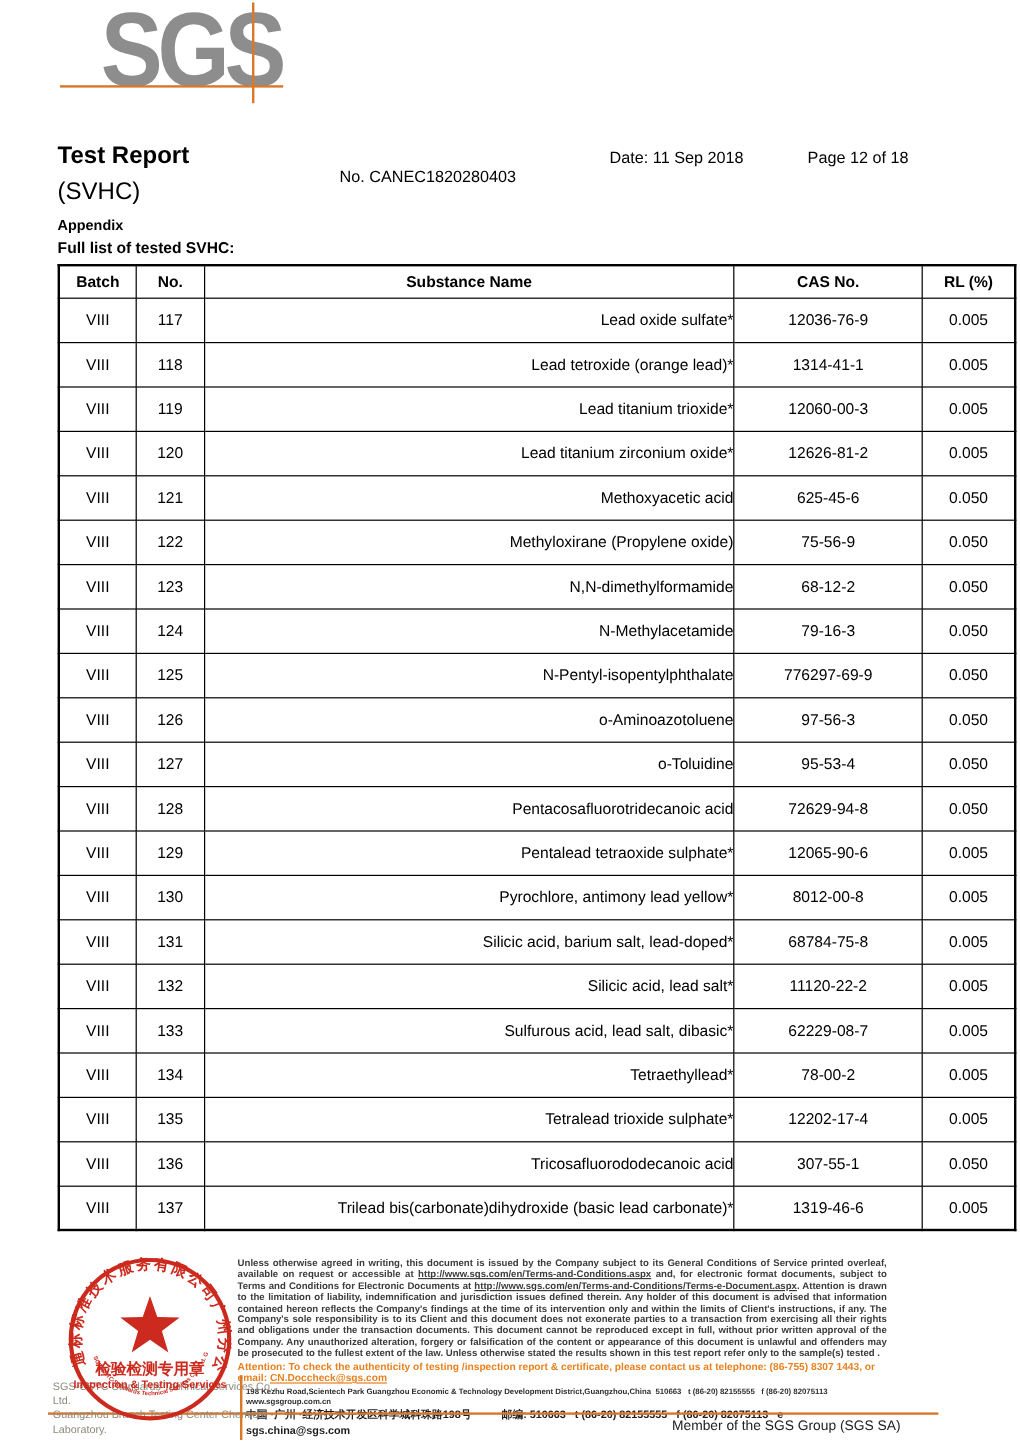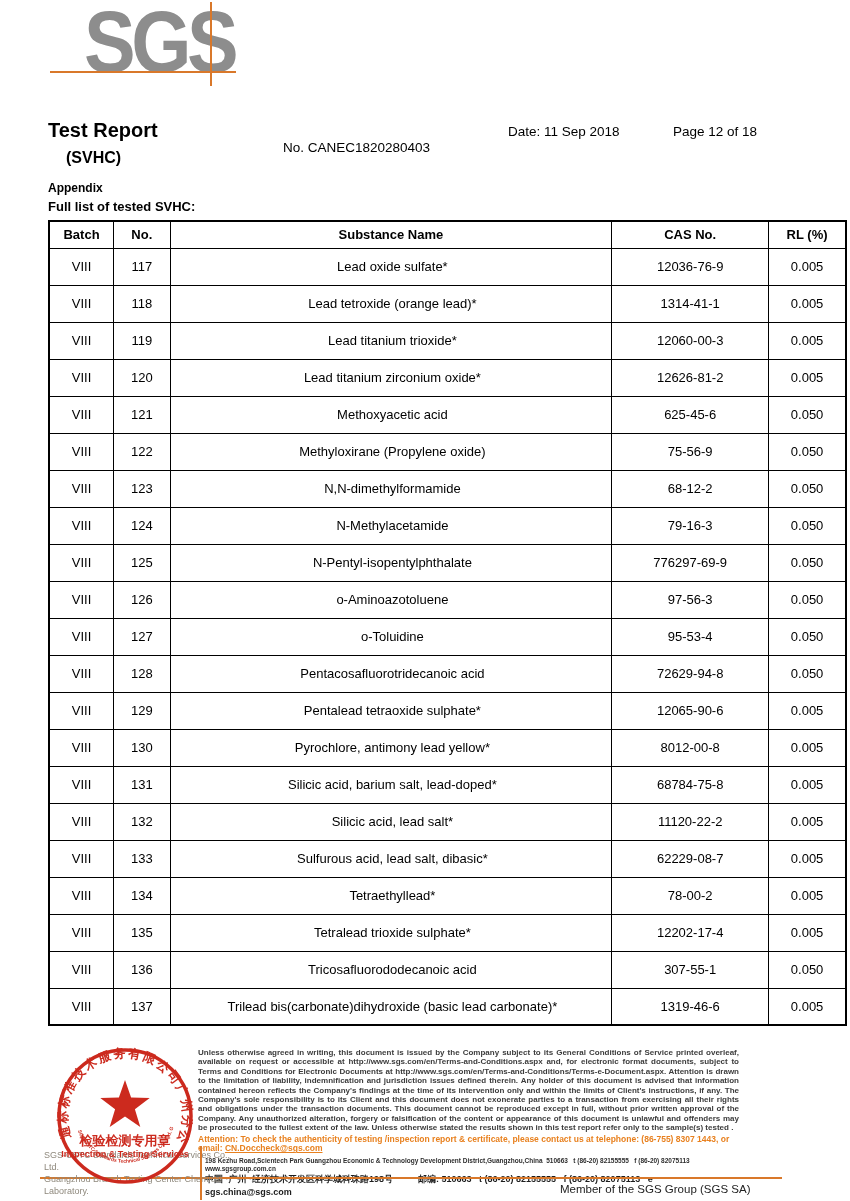--- a/index.html
+++ b/index.html
@@ -9,45 +9,45 @@
 
   
   .logo-text { position:absolute; left:84px; top:-2px; font-size:88px; line-height:88px;
                font-weight:bold; color:#8d8d8d; letter-spacing:-5px;
                transform:scaleX(.88); transform-origin:left top; }
   .logo-hline { position:absolute; left:50px; top:71px; width:186px; height:2px; background:#d9782a; }
   .logo-vline { position:absolute; left:210px; top:2px; width:2px; height:84px; background:#d9782a; }
 
   
   .title-1 { position:absolute; left:48px; top:119px; font-size:20px; font-weight:bold; }
-  .title-2 { position:absolute; left:66px; top:149px; font-size:16px; font-weight:bold; }
+  .title-2 { position:absolute; left:48px; top:149px; font-size:20px; font-weight:normal; }
   .report-no { position:absolute; left:283px; top:140px; font-size:13.5px; }
   .report-date { position:absolute; left:508px; top:124px; font-size:13.5px; }
   .report-page { position:absolute; left:673px; top:124px; font-size:13.5px; }
   .appendix { position:absolute; left:48px; top:181px; font-size:12px; font-weight:bold; }
   .subtitle { position:absolute; left:48px; top:199px; font-size:13px; font-weight:bold; }
 
   
   .svhc-table { position:absolute; left:48px; top:220px; width:799px;
                 border-collapse:collapse; table-layout:fixed; font-size:13px; }
   .svhc-table, .svhc-table th, .svhc-table td { border:1px solid #000; }
   .svhc-table { border:2px solid #000; }
   .svhc-table th { height:27px; font-size:13px; font-weight:bold; text-align:center; vertical-align:middle; }
   .svhc-table td { height:37px; vertical-align:middle; text-align:center; }
-  .svhc-table td.col-name { text-align:center; padding-left:3px; }
+  .svhc-table td.col-name { text-align:right; padding-left:3px; }
   .w-batch { width:8.1%; } .w-no { width:7.1%; } .w-name { width:55.4%; }
   .w-cas { width:19.7%; } .w-rl { width:9.7%; }
 
   
   .stamp-svg { position:absolute; left:50px; top:1044px; z-index:2; }
   .company-lines { position:absolute; left:44px; top:1149px; z-index:1; width:190px;
                    font-size:9px; line-height:12px; color:#8f897d; }
   .right-col { position:absolute; left:198px; top:1048px; width:541px; }
   .fineprint { font-size:8px; line-height:9.4px; font-weight:bold; color:#3c3c3c; text-align:justify; }
-  .fineprint .url { }
+  .fineprint .url { text-decoration:underline; }
   .attention { margin-top:2px; font-size:8.5px; line-height:9.6px; font-weight:bold; color:#e8801e; }
   .attention .email { text-decoration:underline; }
   .addr-block { margin-top:3px; margin-left:7px; }
   .addr-en { font-size:6.5px; line-height:8px; font-weight:bold; color:#2e2e2e; white-space:pre-wrap; }
   .addr-cn { font-size:9px; line-height:13px; font-weight:bold; color:#1d1d1d; white-space:pre-wrap; }
   .footer-vline { position:absolute; left:200px; top:1146px; width:2px; height:54px; background:#d9782a; z-index:3; }
   .footer-hline { position:absolute; left:40px; top:1177px; width:742px; height:2px; background:#d9782a; }
   .member { position:absolute; left:560px; top:1183px; font-size:11.5px; color:#222; }
 </style>
 </head>

